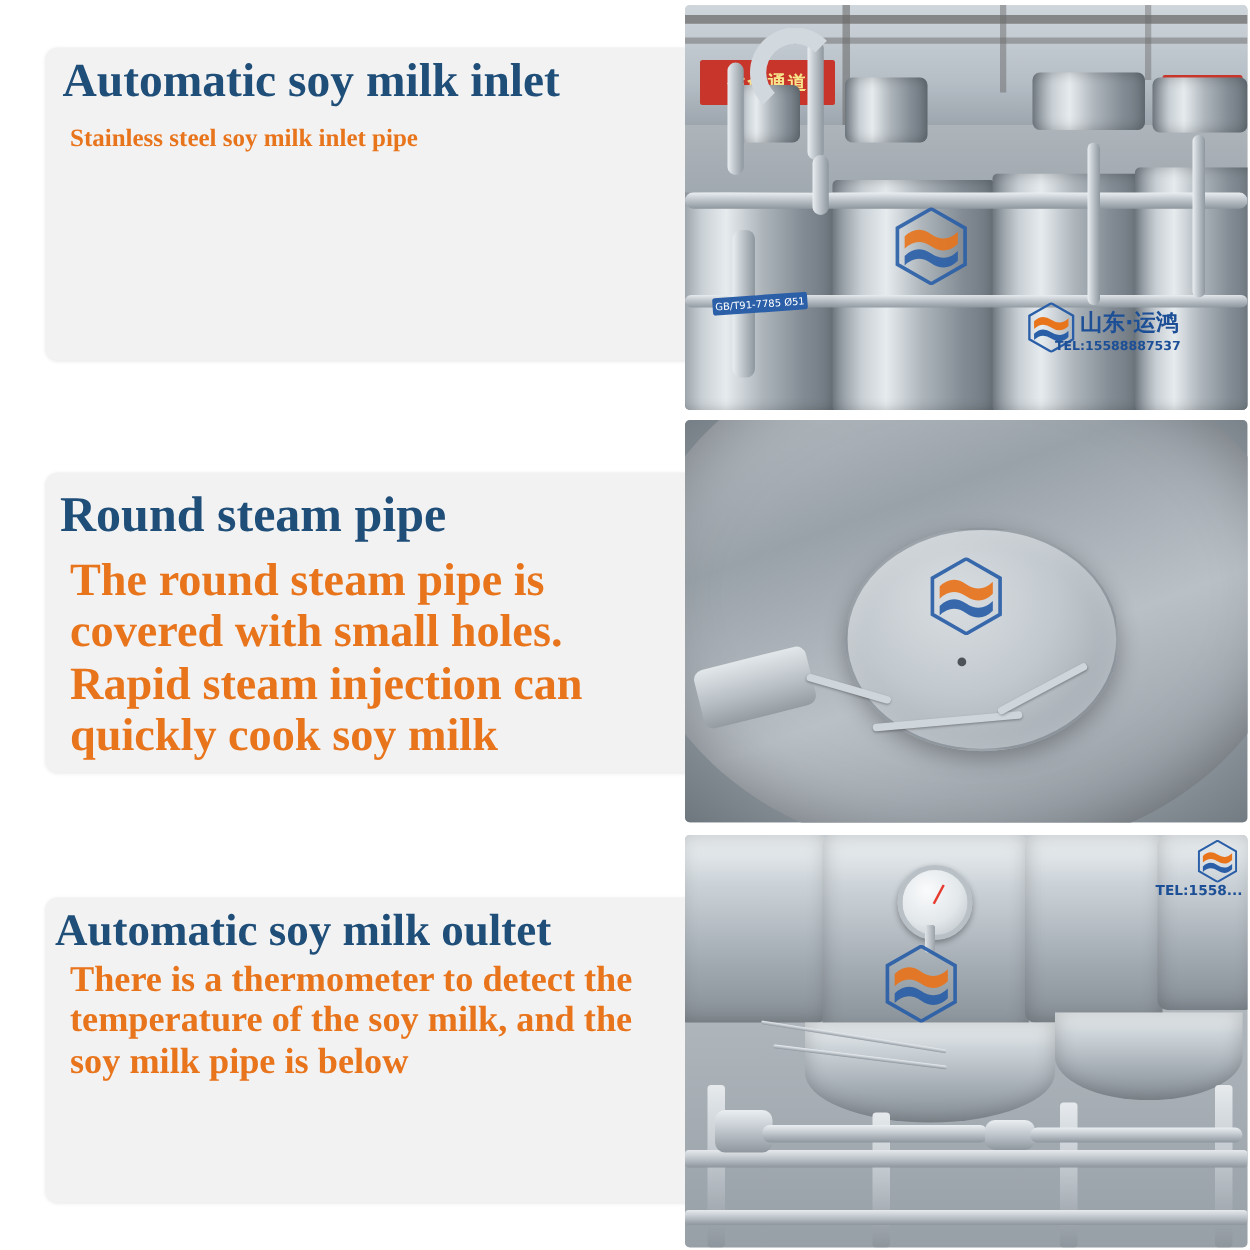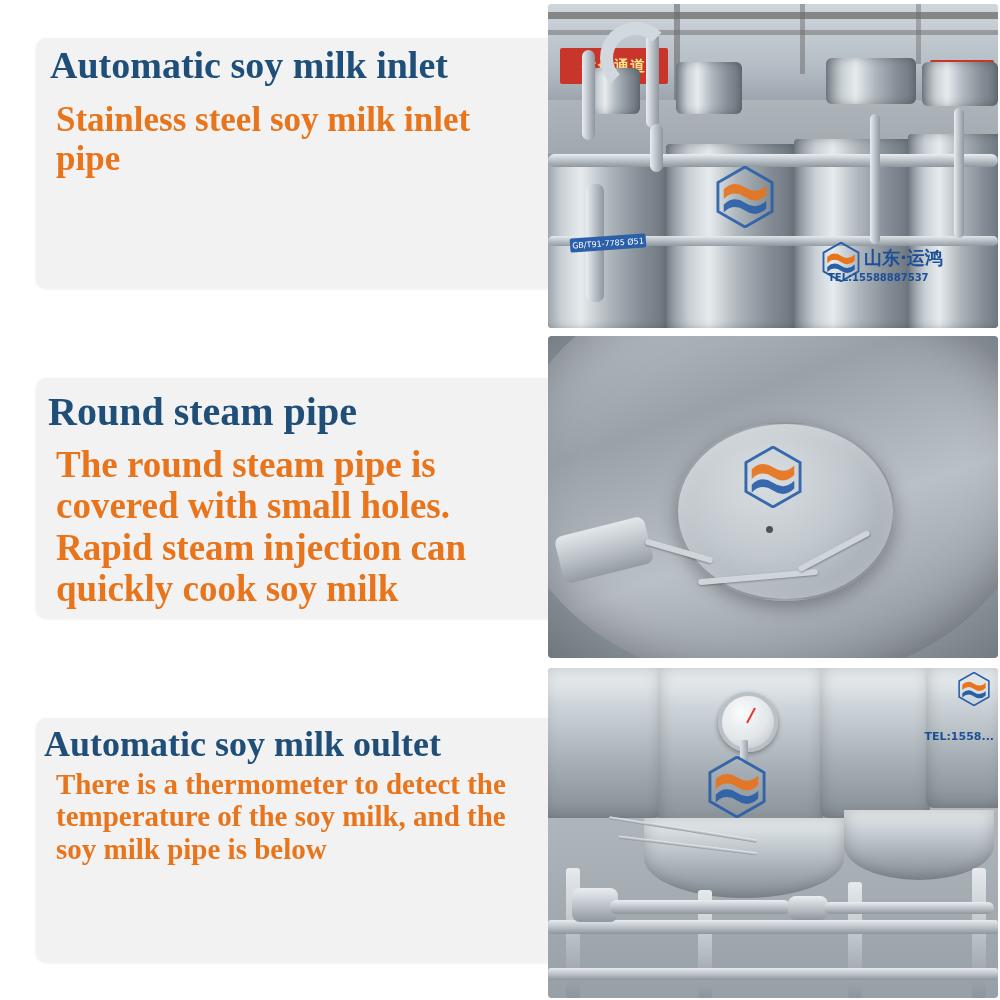--- a/index.html
+++ b/index.html
@@ -51,21 +51,21 @@
     color: #e8741c;
     font-weight: bold;
     font-family: "Liberation Serif", serif;
     line-height: 1.12;
   }
 
   
   #card1 { left: 36px; top: 38px; width: 530px; height: 250px; }
   #photo1 { left: 548px; top: 4px; width: 450px; height: 324px; }
   #title1 { left: 50px; top: 46px; font-size: 38px; }
-  #desc1 { left: 56px; top: 100px; width: 470px; font-size: 35px; }
+  #desc1 { left: 56px; top: 100px; width: 470px; font-size: 20px; }
 
   
   #card2 { left: 36px; top: 378px; width: 530px; height: 240px; }
   #photo2 { left: 548px; top: 336px; width: 450px; height: 322px; }
   #title2 { left: 48px; top: 392px; font-size: 40px; }
   #desc2 { left: 56px; top: 444px; width: 470px; font-size: 37px; }
 
   
   #card3 { left: 36px; top: 718px; width: 530px; height: 244px; }
   #photo3 { left: 548px; top: 668px; width: 450px; height: 330px; }
@@ -127,21 +127,21 @@
   }
   .p1-brandbox {
     position: absolute; left: 274px; top: 238px; width: 160px; height: 52px;
   }
   .p1-brand-text {
     position: absolute; left: 42px; top: 4px;
     color: #1c4f96; font-size: 18px; font-weight: bold;
     font-family: "DejaVu Sans", sans-serif; white-space: nowrap;
   }
   .p1-brand-tel {
-    position: absolute; left: 6px; top: 30px;
+    position: absolute; left: 22px; top: 30px;
     color: #1c4f96; font-size: 10px; font-weight: bold;
     font-family: "DejaVu Sans", sans-serif; white-space: nowrap;
   }
 
   
   .hexlogo {
     position: absolute;
     display: inline-block;
   }
   .hexlogo .hx {
@@ -214,21 +214,21 @@
     border-radius: 3px;
   }
   .p3-pipe {
     position: absolute;
     background: linear-gradient(180deg,#eaeef1 0%,#c2c9cf 45%,#8f979e 100%);
     border-radius: 6px;
   }
   .p3-tel {
     position: absolute; right: 4px; top: 38px;
     color: #1c4f96; font-size: 11px; font-weight: bold;
-    font-family: "DejaVu Sans", sans-serif; white-space: nowrap; margin-top: 24px;
+    font-family: "DejaVu Sans", sans-serif; white-space: nowrap;
   }
 </style>
 </head>
 <body>
 
 <div class="page">
 
   <div class="block">
 
     <div class="card" id="card1"></div>

